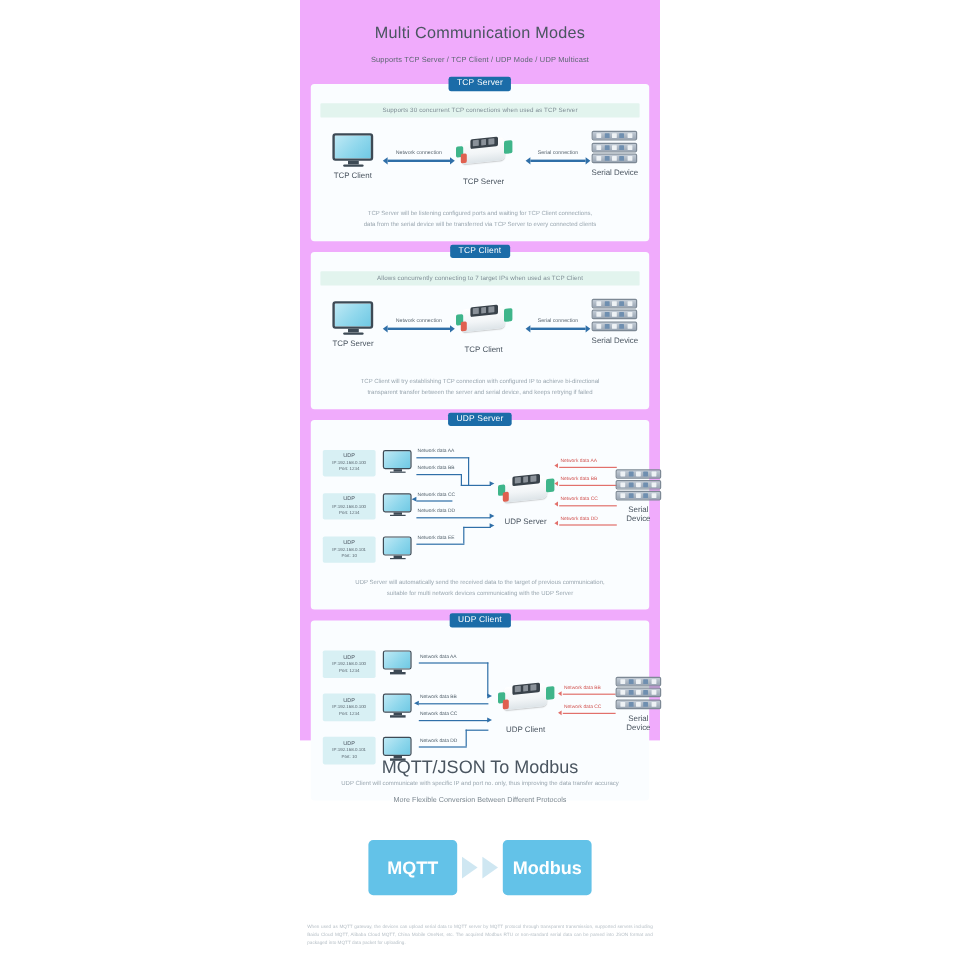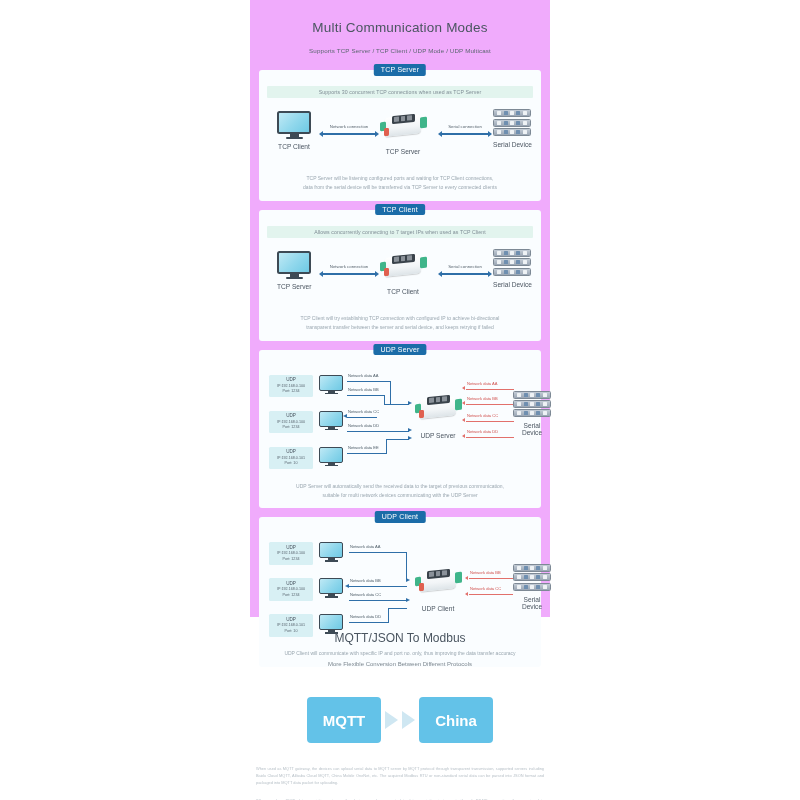--- a/index.html
+++ b/index.html
@@ -135,21 +135,21 @@
   .line-blue { position: absolute; background: #2f6fa8; }
   .line-red  { position: absolute; background: #e2706b; }
   .lbl-blue { position: absolute; font-size: 4.1px; color: #51606b; white-space: nowrap; }
   .lbl-red  { position: absolute; font-size: 4.1px; color: #d1524f; white-space: nowrap; }
   .tip-r { position: absolute; width:0; height:0; border-top:2.6px solid transparent; border-bottom:2.6px solid transparent; border-left:4px solid #2f6fa8; }
   .tip-l { position: absolute; width:0; height:0; border-top:2.6px solid transparent; border-bottom:2.6px solid transparent; border-right:4px solid #2f6fa8; }
   .tip-rl{ position: absolute; width:0; height:0; border-top:2.3px solid transparent; border-bottom:2.3px solid transparent; border-right:3.6px solid #e2706b; }
 
   
   .mqtt-sec { position: absolute; left: 250px; top: 617px; width: 300px; }
-  .mqtt-title { text-align:center; color:#4a5560; font-size: 12px; margin-top: 14px; }
+  .mqtt-title { text-align:center; color:#4a5560; font-size: 15px; margin-top: 14px; }
   .mqtt-sub { text-align:center; color:#7d8890; font-size: 6px; margin-top: 16px; }
   .flow { display:flex; align-items:center; justify-content:center; gap:4px; margin-top: 30px; }
   .flow-box {
     background:#63c2e8; color:#ffffff; border-radius:4px;
     width: 74px; height: 46px; display:flex; align-items:center; justify-content:center;
     font-size: 15px; font-weight: 700;
   }
   .flow-arrow { width:0; height:0; border-top:9px solid transparent; border-bottom:9px solid transparent; border-left:13px solid #cfe7f2; }
   .para { color:#b6bfc6; font-size: 3.9px; line-height: 1.85; margin-top: 22px; padding: 0 6px; text-align: justify; }
   .para + .para { margin-top: 10px; }
@@ -537,20 +537,20 @@
   </div>
 
   <div class="mqtt-sec">
     <div class="mqtt-title">MQTT/JSON To Modbus</div>
     <div class="mqtt-sub">More Flexible Conversion Between Different Protocols</div>
 
     <div class="flow">
       <div class="flow-box">MQTT</div>
       <div class="flow-arrow"></div>
       <div class="flow-arrow"></div>
-      <div class="flow-box">China</div>
+      <div class="flow-box">Modbus</div>
     </div>
 
     <div class="para">When used as MQTT gateway, the devices can upload serial data to MQTT server by MQTT protocol through transparent transmission, supported servers including Baidu Cloud MQTT, Alibaba Cloud MQTT, China Mobile OneNet, etc. The acquired Modbus RTU or non-standard serial data can be parsed into JSON format and packaged into MQTT data packet for uploading.</div>
     <div class="para">When used as JSON data acquisition gateway, the devices can be connected to data acquisition instruments through RS485 connection, then acquire data automatically, convert the data into JSON format, and finally post it to server. The acquired data supports Modbus RTU 645 instrument 97 version, 645 instrument 07 version, as well as sorts of non-standard RS485 protocols. The uploaded data format can be configured via host, and the JSON upload protocol can be MQTT protocol, HTTP POST protocol, HTTP GET protocol, and so on.</div>
   </div>
 
 </div>
 
 </body></html>

